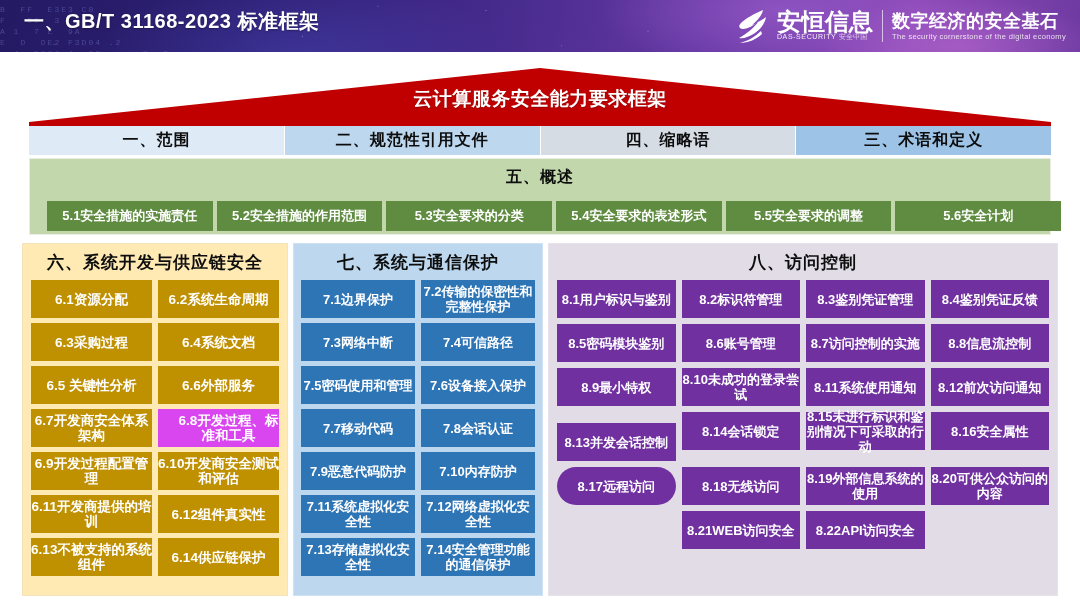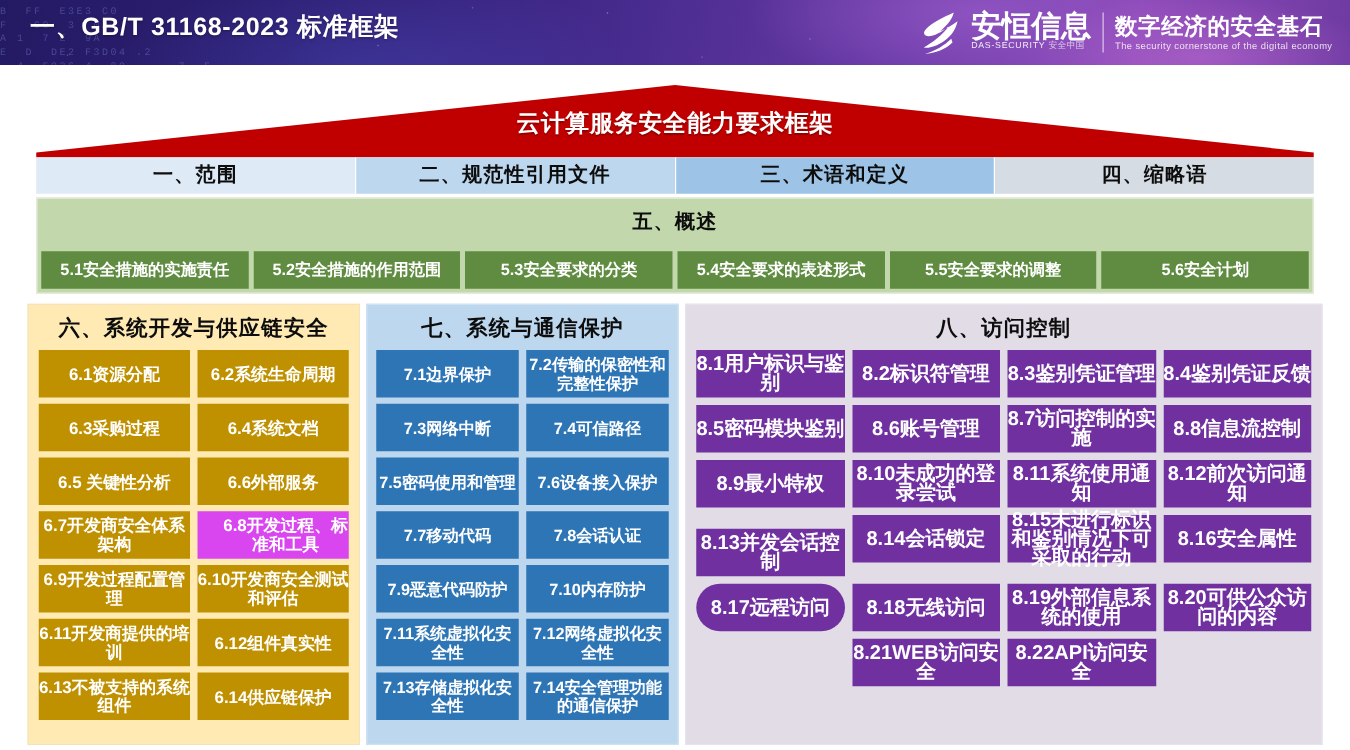--- a/index.html
+++ b/index.html
@@ -85,21 +85,21 @@
   
   #five-wrap {
     position: absolute; left: 29px; top: 158px; width: 1022px; height: 77px;
     background: #c2d8ac; border: 1px solid #e8eee0;
   }
   #five-title {
     position: absolute; left: 0; top: 8px; width: 100%; text-align: center;
     font-size: 16px; font-weight: bold; color: #0d0d0d; letter-spacing: 1px;
   }
   #five-row {
-    position: absolute; left: 3px; bottom: 3px; width: calc(100% - 6px); height: 30px;
+    position: absolute; left: 17px; bottom: 3px; width: calc(100% - 6px); height: 30px;
     display: flex; gap: 4px;
   }
   .fivecell {
     flex: 1 1 0; background: #5f8c41; color: #fff;
     display: flex; align-items: center; justify-content: center; text-align: center;
     font-size: 13px; font-weight: bold; line-height: 14px;
   }
 
   
   .colpanel { position: absolute; top: 243px; }
@@ -119,21 +119,21 @@
   #col6 .cell { width: calc(50% - 3px); height: 38px; background: #bf9000; font-size: 13.5px; }
 
   
   #col7 { left: 293px; width: 250px; height: 353px; background: #bdd7ee; border: 1px solid #cfe2f3; }
   #col7 .grid { padding: 0 7px 7px 7px; gap: 5px 6px; }
   #col7 .cell { width: calc(50% - 3px); height: 38px; background: #2e75b6; font-size: 13px; }
 
   
   #col8 { left: 548px; width: 510px; height: 353px; background: #e2dce7; border: 1px solid #e8e2ec; }
   #col8 .grid { padding: 0 8px 7px 8px; gap: 6px 6px; }
-  #col8 .cell { width: calc(25% - 4.5px); height: 38px; background: #7030a0; font-size: 16px; }
+  #col8 .cell { width: calc(25% - 4.5px); height: 38px; background: #7030a0; font-size: 13px; }
   #col8 .cell.spacer { background: transparent; }
 </style>
 </head>
 <body>
 
 <div id="slide">
 
   <div id="banner">
     <div id="banner-noise"></div>
     <div id="code-wash">B  FF  E3E3 C0
@@ -164,22 +164,22 @@
   </div>
 
   <svg id="roof" viewBox="0 0 1080 66" preserveAspectRatio="none">
     <polygon id="roof-poly" points="540,8 1051,62 1051,66 29,66 29,62" fill="#c00000"></polygon>
   </svg>
   <div id="roof-label">云计算服务安全能力要求框架</div>
 
   <div id="toprow">
     <div class="topcell" style="background: rgb(222, 234, 246);">一、范围</div>
     <div class="topcell" style="background: rgb(189, 215, 238);">二、规范性引用文件</div>
+    <div class="topcell" style="background: rgb(214, 220, 228);">四、缩略语</div>
     <div class="topcell" style="background: rgb(157, 195, 230);">三、术语和定义</div>
-    <div class="topcell" style="background: rgb(214, 220, 228);">四、缩略语</div>
   </div>
 
   <div id="five-wrap" style="background: rgb(194, 216, 172);">
     <div id="five-title">五、概述</div>
     <div id="five-row">
         <div class="fivecell" style="background: rgb(95, 140, 65);">5.1安全措施的实施责任</div>
         <div class="fivecell" style="background: rgb(95, 140, 65);">5.2安全措施的作用范围</div>
         <div class="fivecell" style="background: rgb(95, 140, 65);">5.3安全要求的分类</div>
         <div class="fivecell" style="background: rgb(95, 140, 65);">5.4安全要求的表述形式</div>
         <div class="fivecell" style="background: rgb(95, 140, 65);">5.5安全要求的调整</div>

